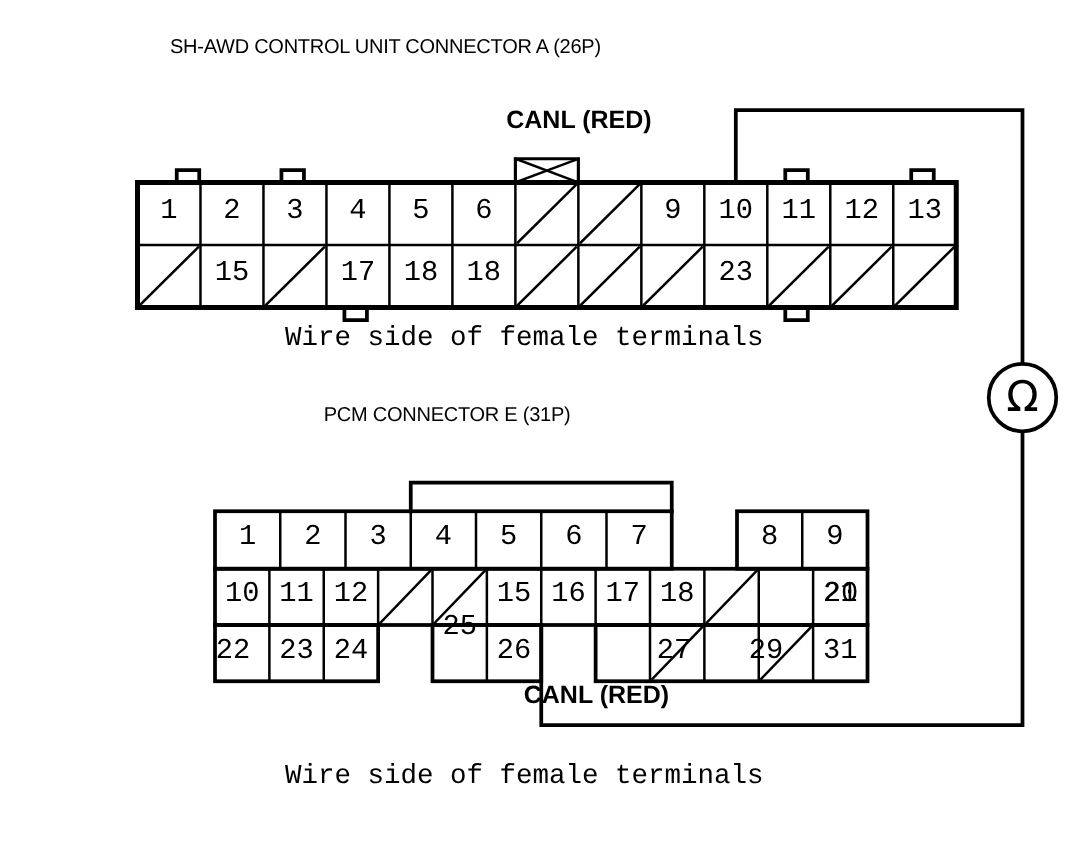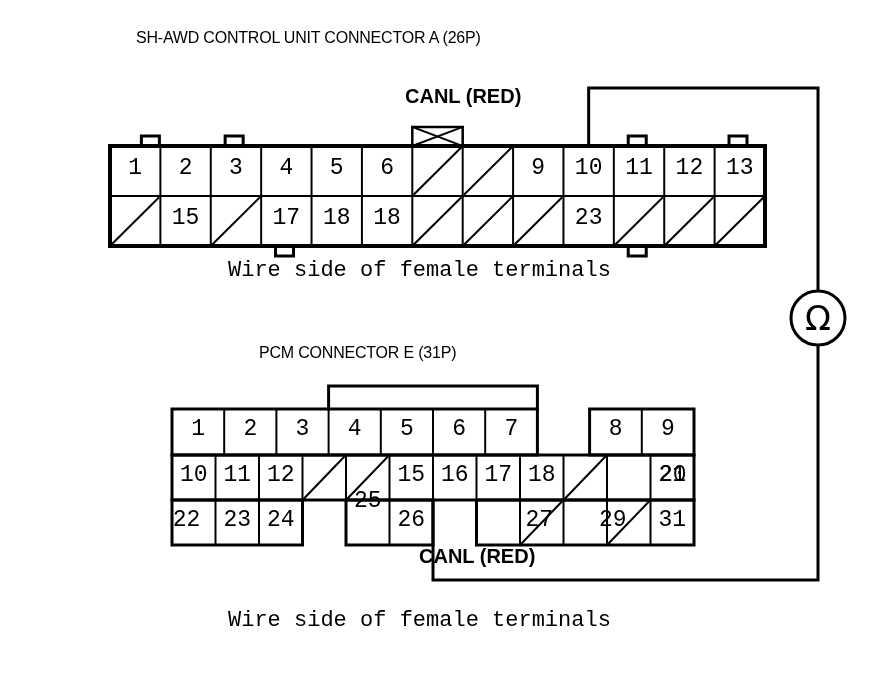--- a/index.html
+++ b/index.html
@@ -3,21 +3,21 @@
 <meta charset="utf-8">
 <style>
   html,body{margin:0;padding:0;background:#ffffff;}
   body{width:873px;height:678px;position:relative;overflow:hidden;
        font-family:"Liberation Sans",sans-serif;color:#000;}
   .stage{position:absolute;left:0;top:0;width:873px;height:678px;}
 
   .title{position:absolute;font-weight:normal;font-size:16px;letter-spacing:-0.2px;
          white-space:nowrap;font-family:"Liberation Sans",sans-serif;}
   #title-a{left:136px;top:29px;}
-  #title-pcm{left:259px;top:344px;text-align:center;}
+  #title-pcm{left:259px;top:324px;text-align:center;}
 
   .wirelabel{position:absolute;font-weight:bold;font-size:20px;white-space:nowrap;
              font-family:Liberation Sans, sans-serif;}
   #canl-top{left:405px;top:85px;}
   #canl-bottom{left:419px;top:545px;}
 
   .caption{position:absolute;font-size:22px;white-space:nowrap;
            font-family:"Liberation Mono",monospace;letter-spacing:0px;}
   #caption-a{left:228px;top:258px;}
   #caption-pcm{left:228px;top:608px;}

